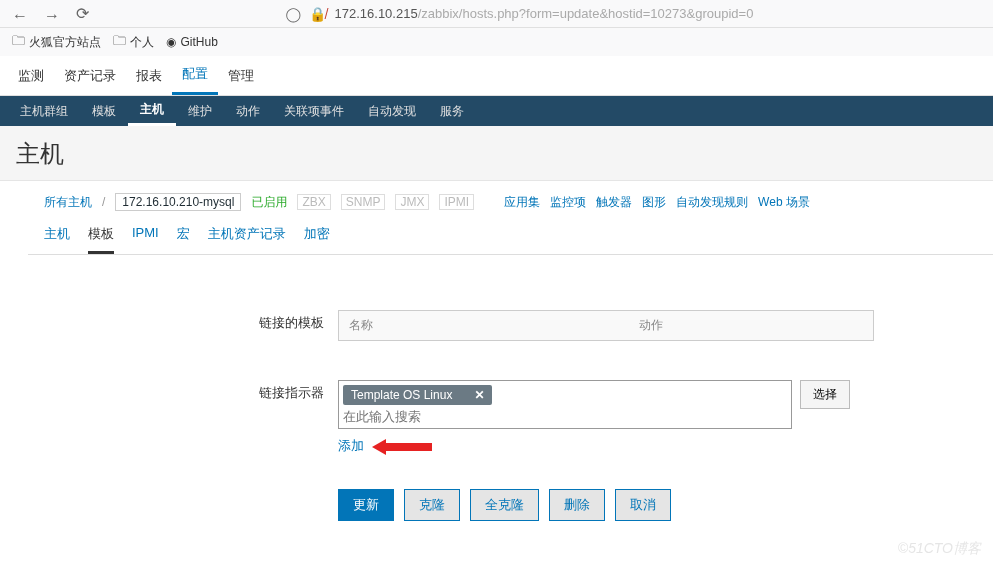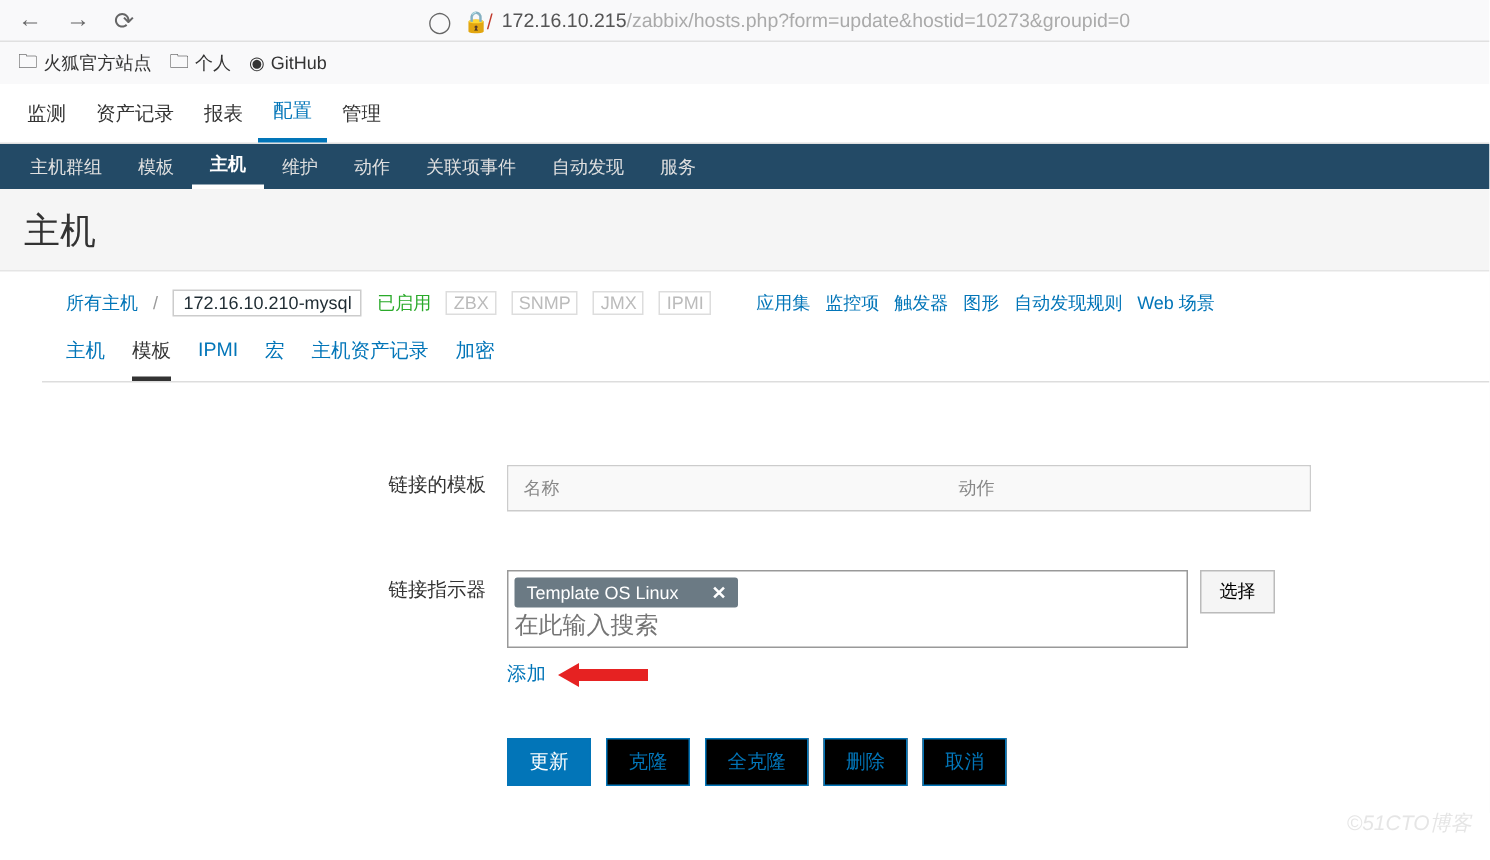--- a/index.html
+++ b/index.html
@@ -48,28 +48,28 @@
     
     .linked-table { border: 1px solid #ccc; width: 536px; }
     .linked-header { display: flex; background: #f9f9f9; }
     .linked-header > div { padding: 6px 10px; color: #888; font-size: 12px; }
     .linked-header > div:first-child { width: 290px; }
     
     .template-select { display: flex; gap: 8px; align-items: flex-start; }
     .multiselect { border: 1px solid #999; width: 454px; padding: 4px; background: #fff; }
     .chip { display: inline-flex; align-items: center; background: #6b7a84; color: #fff; padding: 3px 8px; border-radius: 2px; font-size: 12px; gap: 22px; }
     .chip-x { cursor: pointer; font-weight: bold; }
-    .select-input { border: none; outline: none; width: 100%; margin-top: 4px; font-size: 16px; color: #888; }
+    .select-input { border: none; outline: none; width: 100%; margin-top: 4px; font-size: 13px; color: #888; }
     .btn-select { border: 1px solid #bbb; background: #f5f5f5; padding: 5px 12px; font-size: 12px; cursor: pointer; }
     
     .add-link { color: #0275b8; cursor: pointer; margin-top: 8px; display: inline-block; position: relative; }
     .red-arrow { position: absolute; left: 34px; top: 2px; }
     
     .action-buttons { display: flex; gap: 10px; padding: 0 0 18px 310px; }
-    .btn { border: 1px solid #0275b8; background: #000000; color: #0275b8; padding: 6px 14px; font-size: 13px; cursor: pointer; }
+    .btn { border: 1px solid #0275b8; background: #e5e5e5; color: #0275b8; padding: 6px 14px; font-size: 13px; cursor: pointer; }
     .btn.primary { background: #0275b8; color: #fff; }
     
     .watermark { position: absolute; right: 12px; top: 540px; color: #ccc; font-size: 14px; font-style: italic; opacity: 0.5; }
   </style>
 </head>
 <body>
 
 <div class="browser-bar">
   <span class="nav-arrow">←</span>
   <span class="nav-arrow">→</span>

